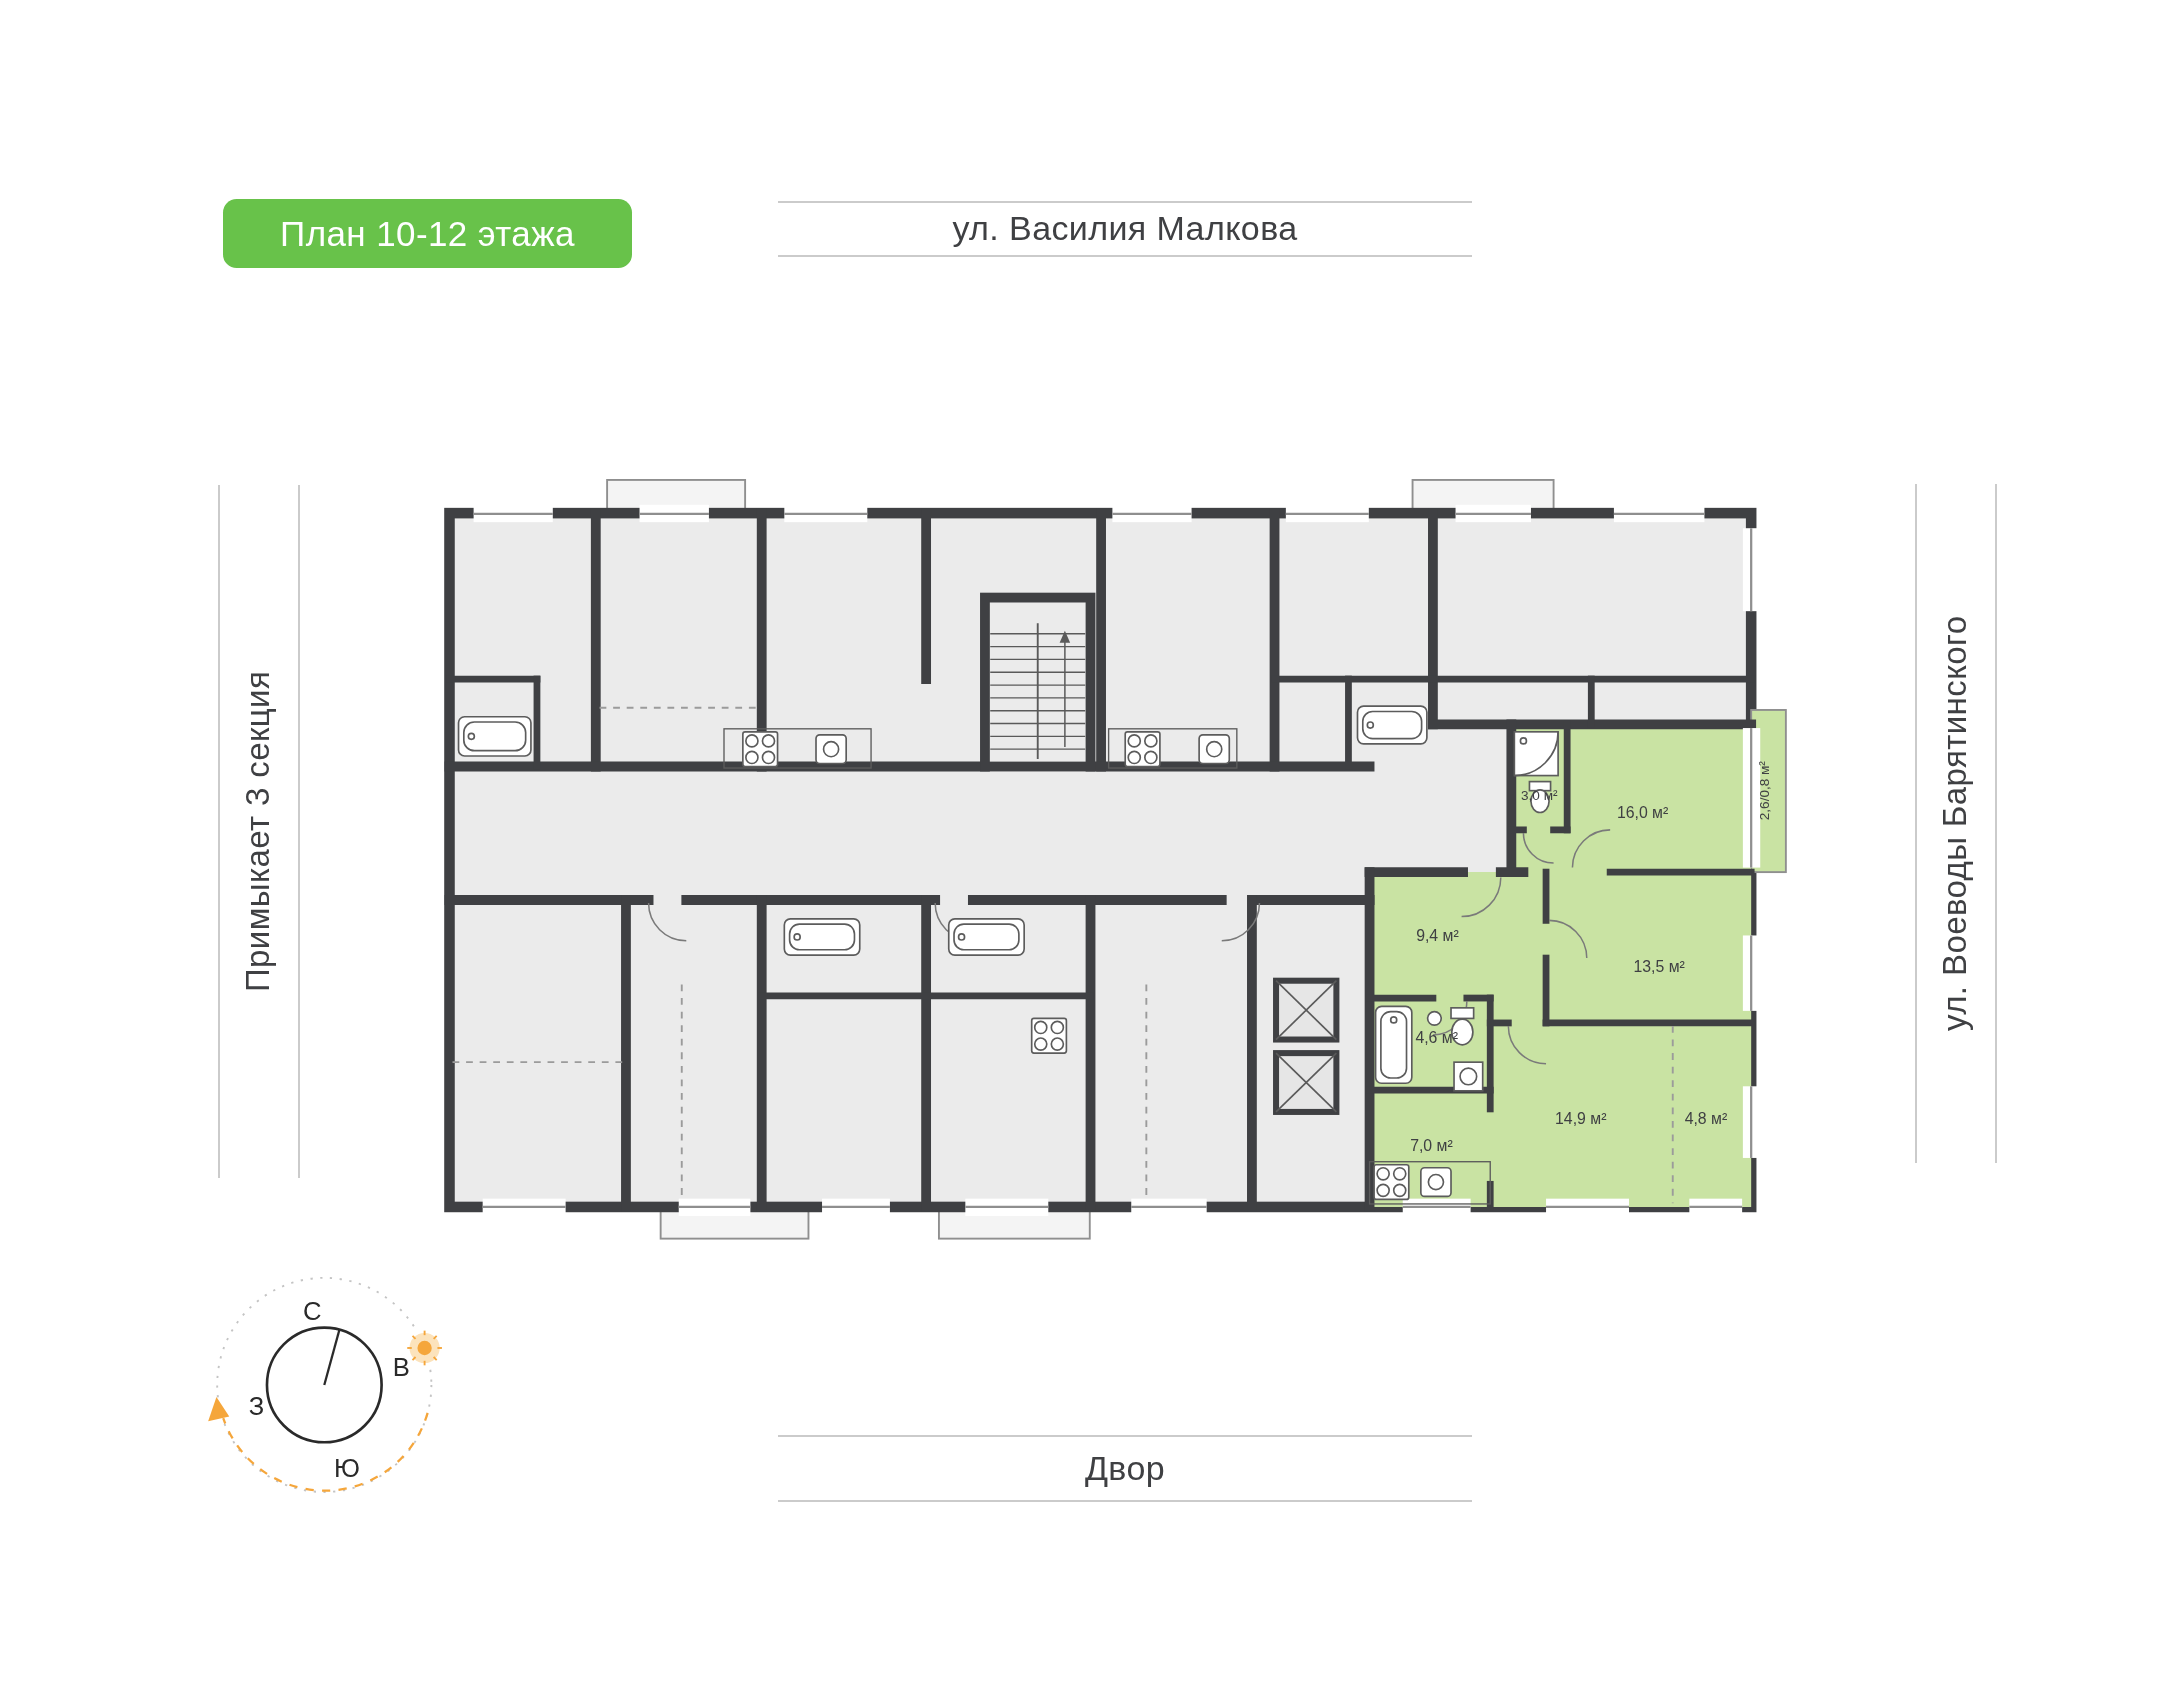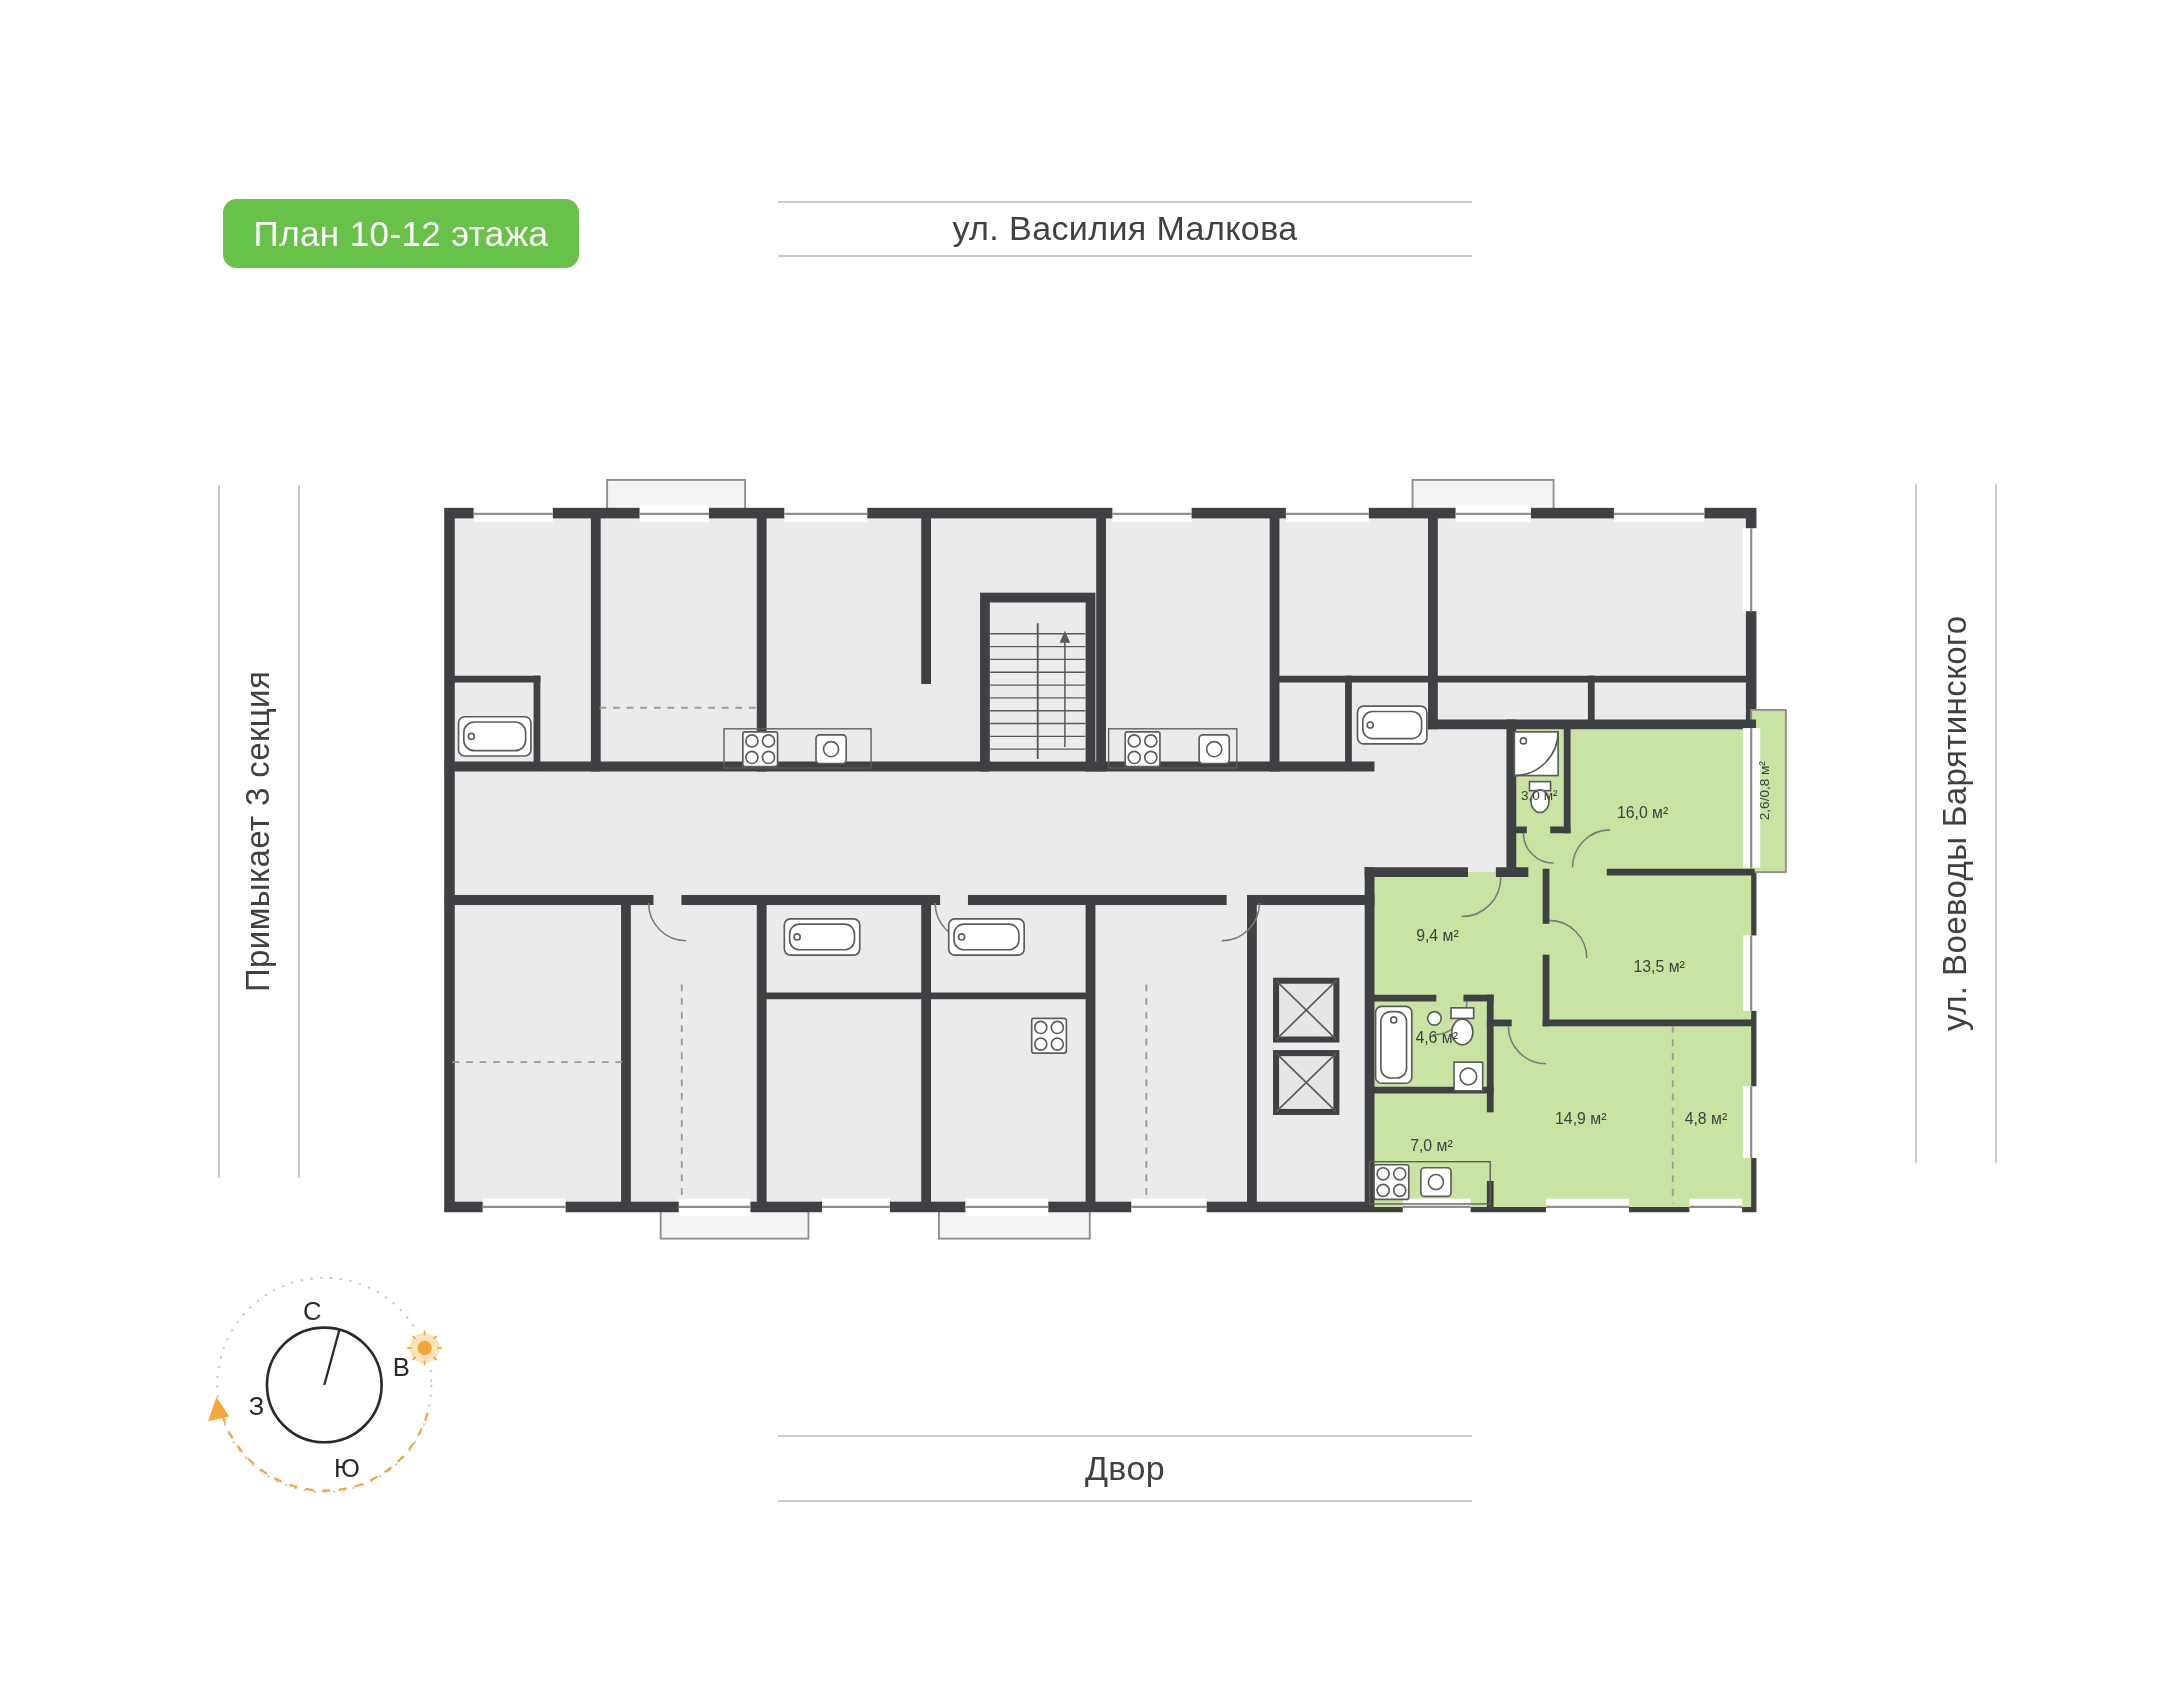--- a/index.html
+++ b/index.html
@@ -1,18 +1,18 @@
 <!DOCTYPE html>
 <html style="font-size:12px"><head>
 <meta charset="utf-8">
 <style>
   html,body{margin:0;padding:0;background:#fff;}
   body{width:2172px;height:1705px;position:relative;font-family:"Liberation Sans",sans-serif;color:#3F4043;}
   .abs{position:absolute;}
-  .badge{left:223px;top:199px;width:356px;height:69px;border-radius:13.6px;display:flex;align-items:center;justify-content:center;
+  .badge{left:223px;top:199px;width:409px;height:69px;border-radius:13.6px;display:flex;align-items:center;justify-content:center;
          color:#fff;font-size:35px;font-weight:500;letter-spacing:0.4px;}
   .hline{height:2.3px;background:#CBCBCB;}
   .vline{width:2.3px;background:#CBCBCB;}
   .street-top,.street-bottom{left:778px;width:694px;text-align:center;font-size:34px;font-weight:500;letter-spacing:0.4px;}
   .street-top{top:202px;height:69px;line-height:53px;}
   .street-bottom{top:1437px;height:69px;line-height:63px;}
   .vtext{writing-mode:vertical-rl;transform:rotate(180deg);text-align:center;font-size:33px;font-weight:500;letter-spacing:0.4px;
          display:flex;align-items:center;justify-content:center;}
   svg text{font-family:"Liberation Sans",sans-serif;fill:#3F4043;}
   .room-label{font-size:21px;font-weight:500;}

